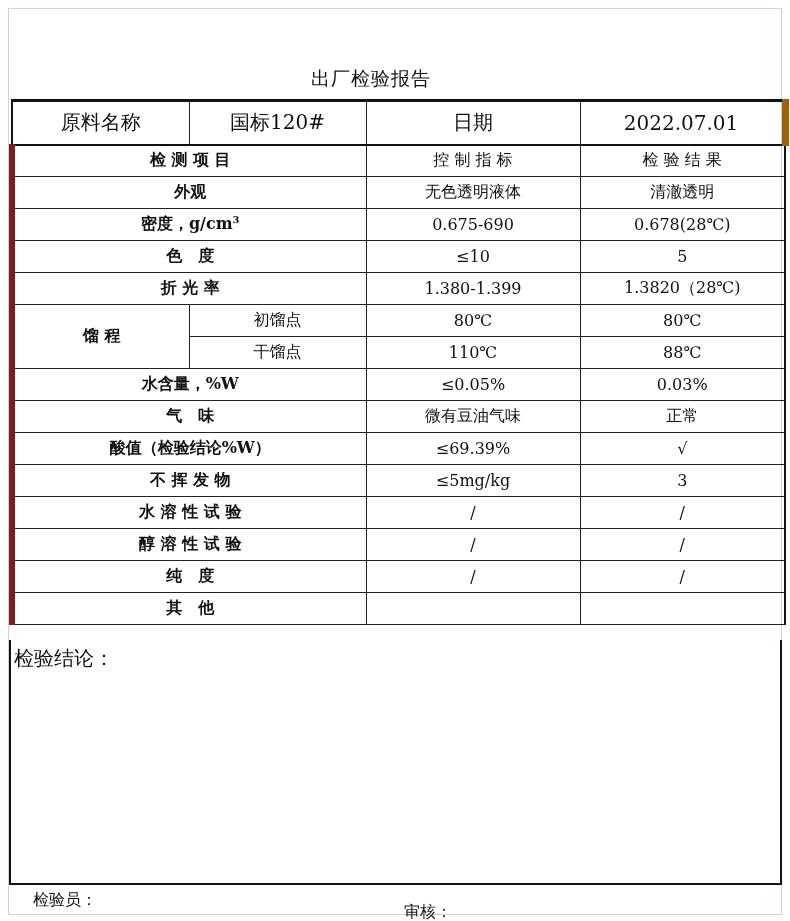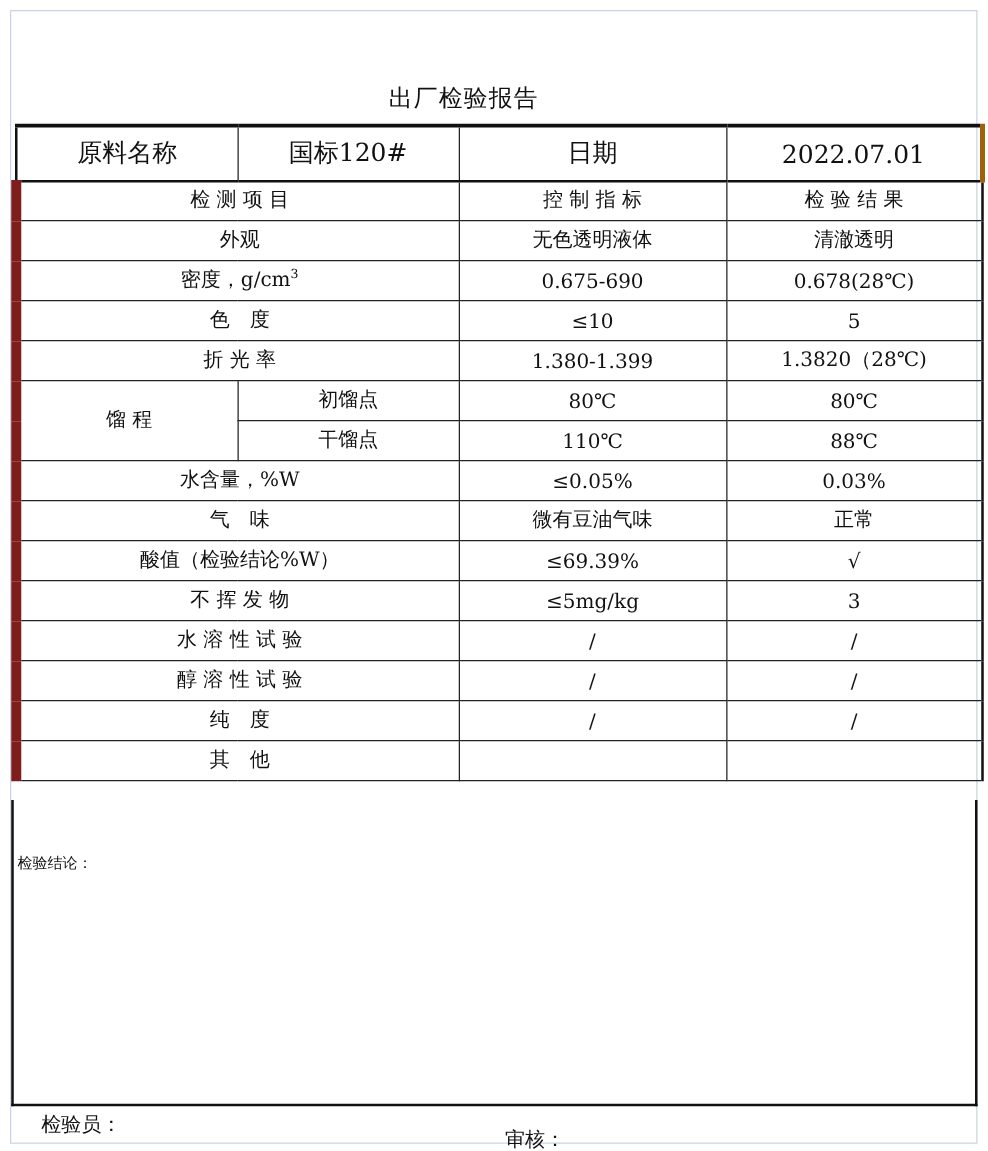--- a/index.html
+++ b/index.html
@@ -3,25 +3,25 @@
 <meta charset="utf-8">
 <style>
   html, body { margin: 0; padding: 0; background: #ffffff; }
   body { width: 790px; height: 921px; position: relative; font-family: "DejaVu Serif", "Liberation Serif", serif; color: #111; overflow: hidden; }
   .sheet { position: absolute; left: 8px; top: 8px; width: 774px; height: 907px; border: 1px solid #c9d3e6; box-sizing: border-box; }
   .title { position: absolute; left: 0; top: 66px; width: 742px; text-align: center; font-size: 19px; font-weight: normal; letter-spacing: 1px; }
   table.report { position: absolute; left: 9px; top: 99px; width: 773px; border-collapse: collapse; table-layout: fixed; }
   table.report td { border: 1px solid #222; text-align: center; vertical-align: middle; font-size: 16px; height: 32px; padding: 0; box-sizing: border-box; white-space: nowrap; }
   table.report tr.head td { height: 44px; font-size: 20px; border-top: 3px solid #111; border-bottom: 2px solid #111; }
   table.report tr.head td:first-child { border-left: 2px solid #111; }
-  table.report tr.head td:last-child { border-right: 4px solid #a16207; }
-  table.report td.left-edge { border-left: 8px solid #7f1d1d; }
+  table.report tr.head td:last-child { border-right: 7px solid #a16207; }
+  table.report td.left-edge { border-left: 6px solid #7f1d1d; font-weight: bold; }
   table.report td.right-edge { border-right: 2px solid #111; }
   .conclusion { position: absolute; left: 9px; top: 640px; width: 773px; height: 245px; border-left: 2px solid #111; border-right: 2px solid #111; border-bottom: 2px solid #111; box-sizing: border-box; }
-  .conclusion .label { position: absolute; left: 3px; top: 5px; font-size: 12px; font-family: "DejaVu Sans", "Liberation Sans", sans-serif; margin-top: 37px; }
+  .conclusion .label { position: absolute; left: 3px; top: 5px; font-size: 20px; font-family: "DejaVu Sans", "Liberation Sans", sans-serif; }
   .footer-inspector { position: absolute; left: 33px; top: 890px; font-size: 16px; font-family: "DejaVu Sans", "Liberation Sans", sans-serif; }
   .footer-reviewer { position: absolute; left: 404px; top: 890px; font-size: 16px; font-family: "DejaVu Sans", "Liberation Sans", sans-serif; margin-top: 12px; }
   sup { font-size: 10px; vertical-align: super; line-height: 0; }
 </style>
 </head>
 <body>
 
 <div class="sheet"></div>
 
 <div class="title">出厂检验报告</div>

